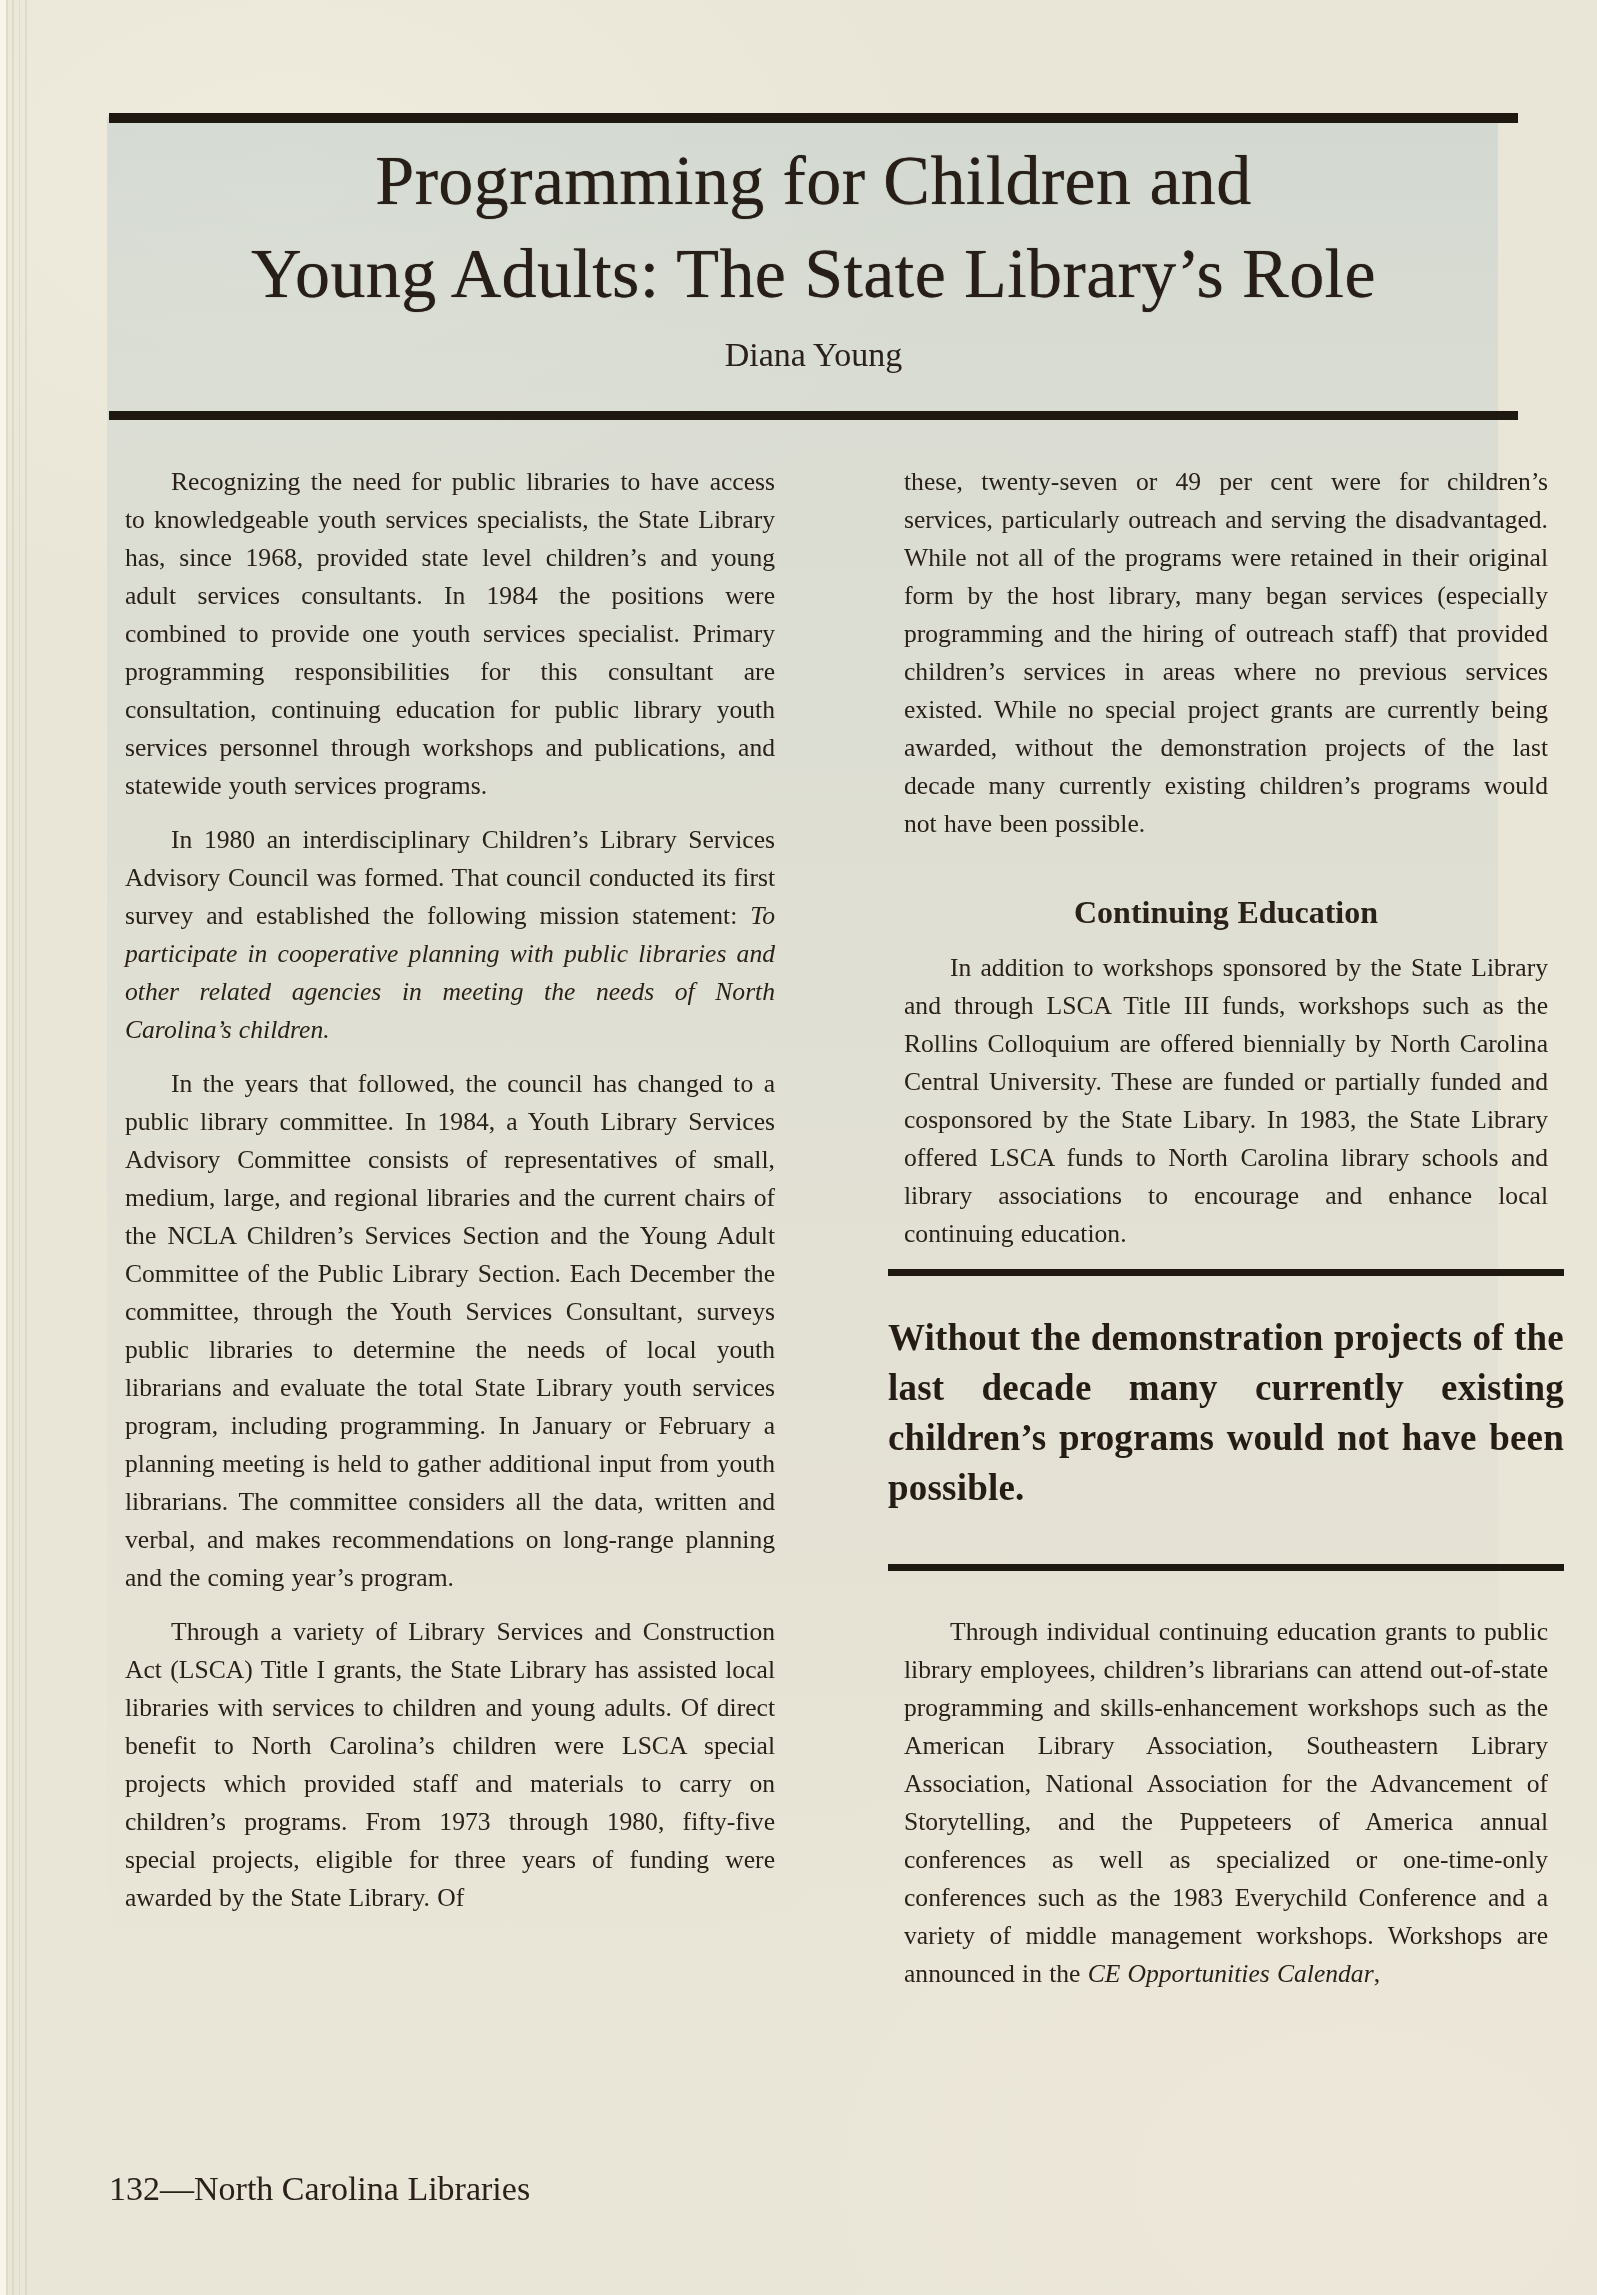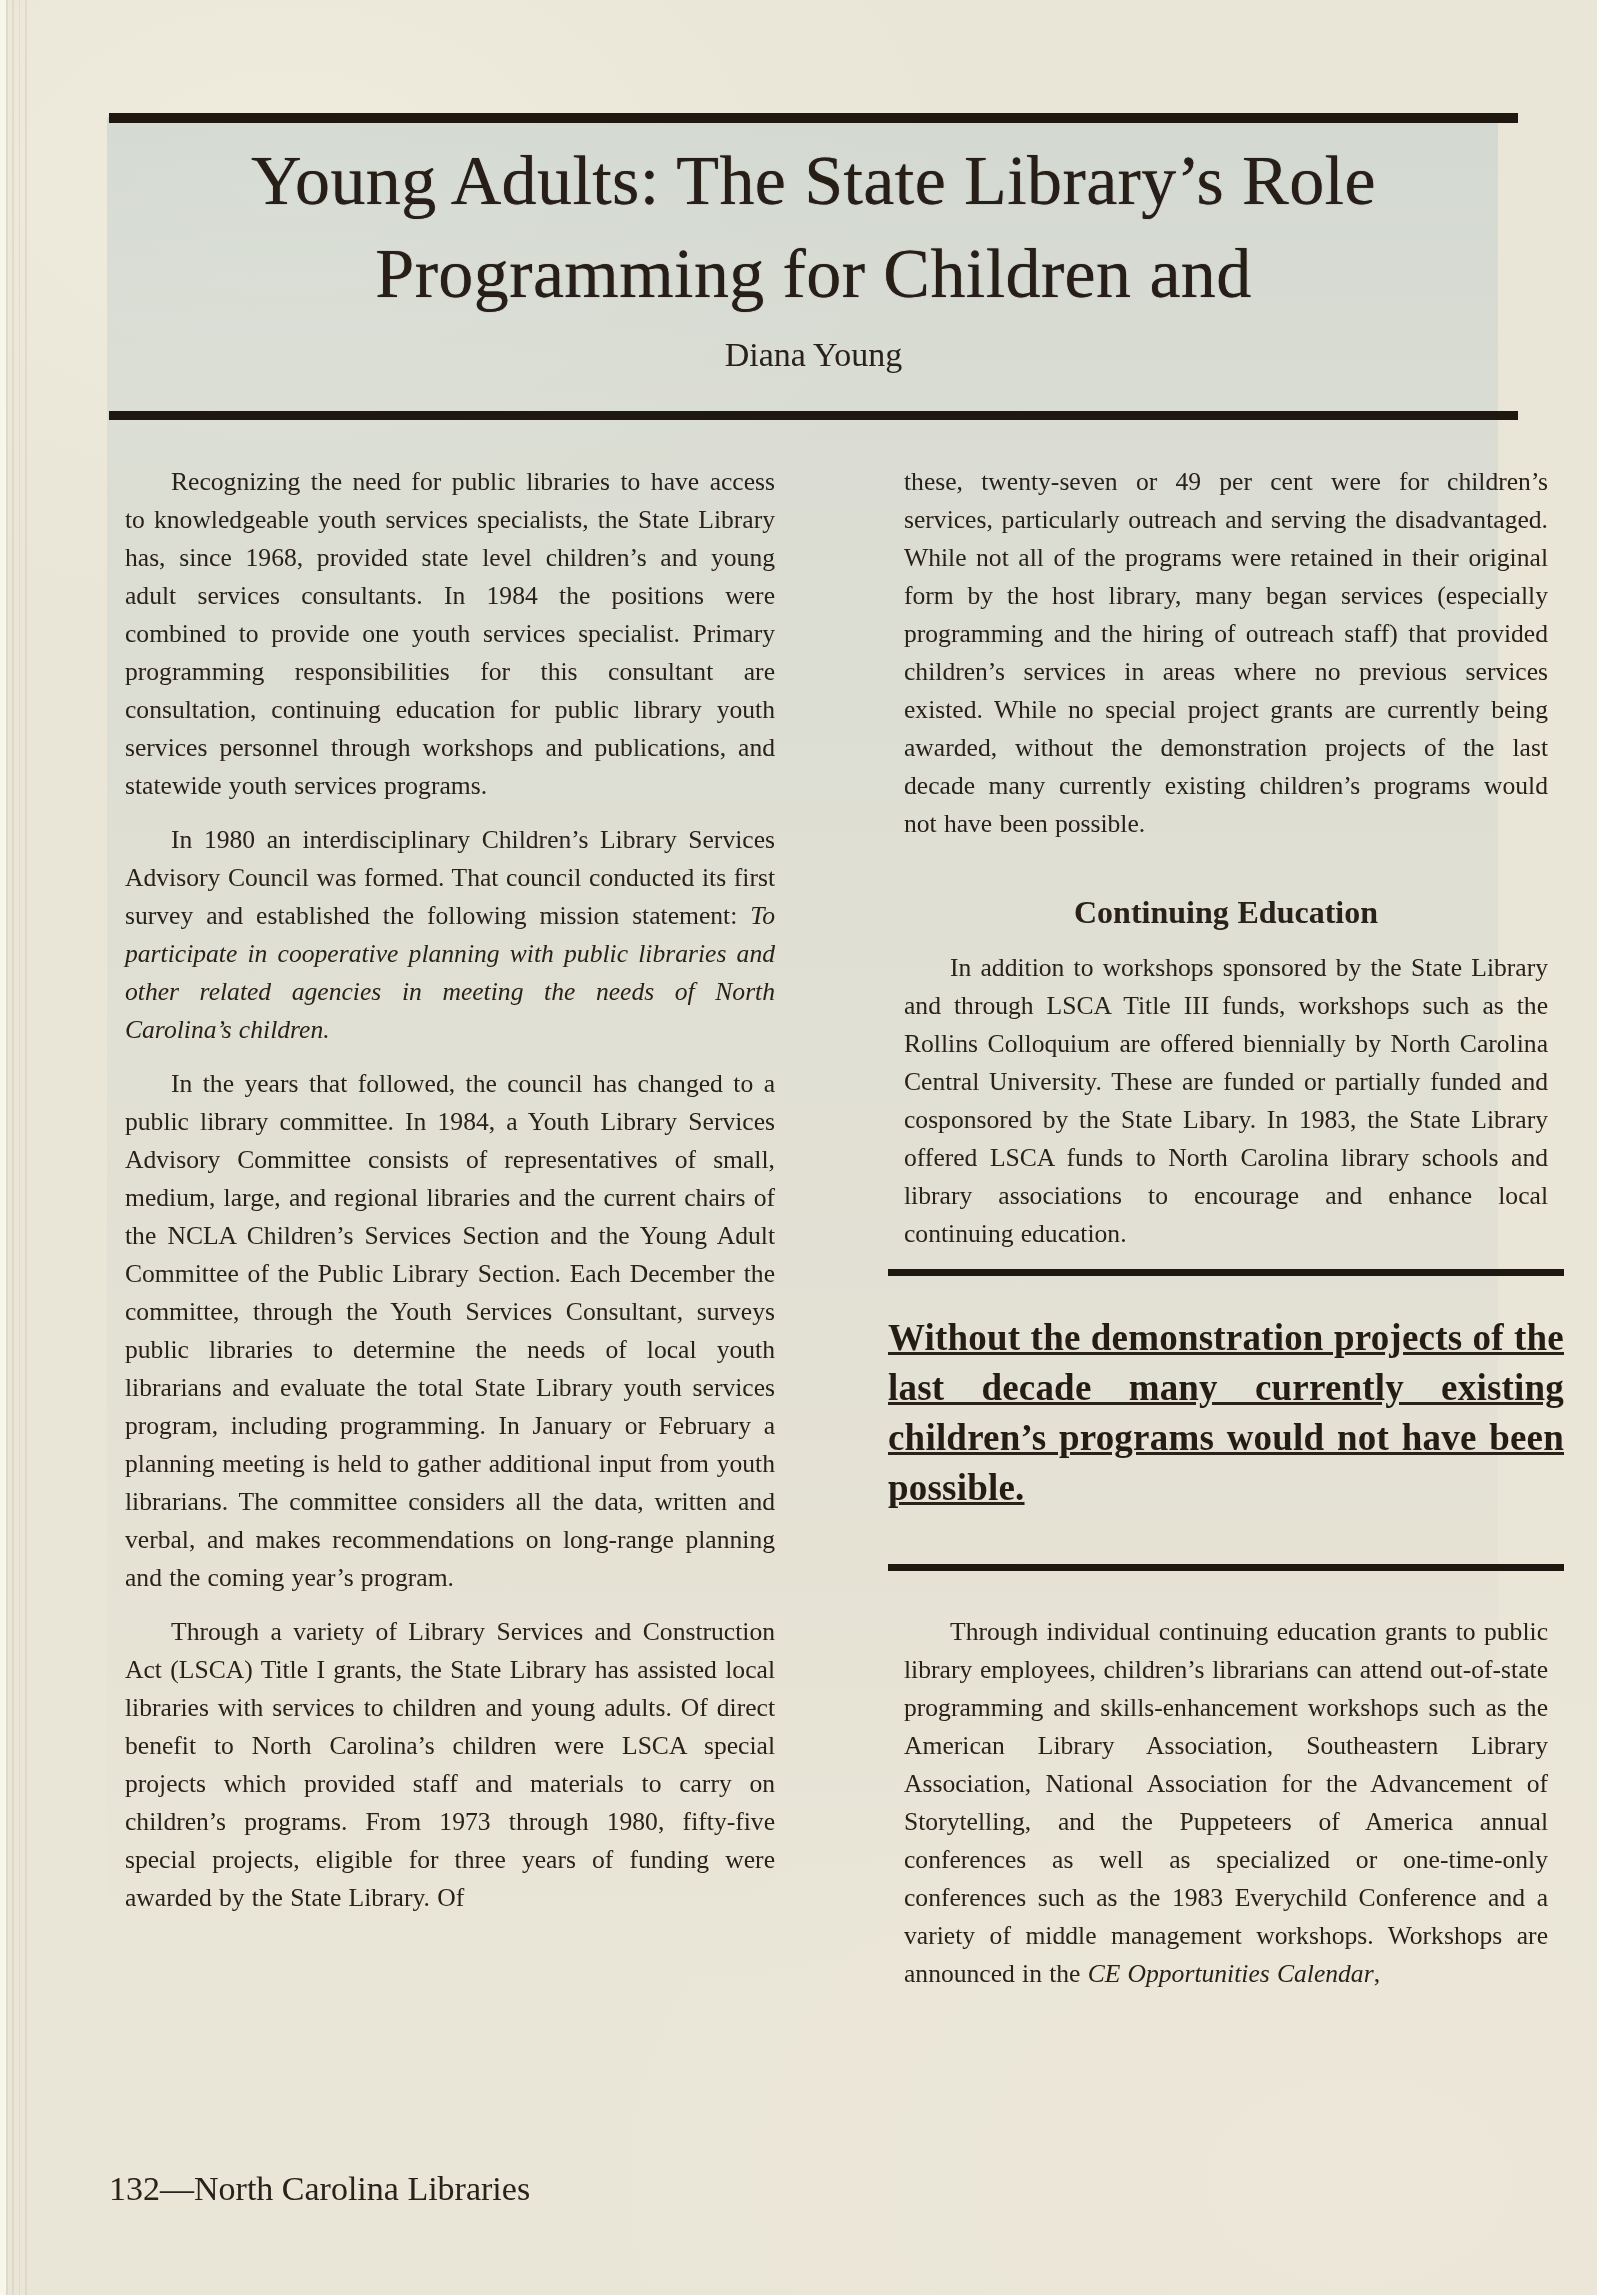--- a/index.html
+++ b/index.html
@@ -54,21 +54,20 @@
   .ital{font-style:italic;}
 
   .section-heading{
     font-weight:bold;font-size:32px;line-height:35px;
     margin:52px 0 19px 0;text-align:center;text-indent:0;
   }
   .pullquote{
     border-top:7.2px solid #1f1810;
     border-bottom:7.2px solid #1f1810;
     padding:37px 0 51px 0;
-    text-decoration:underline;
   }
   .pullquote-text{
     font-weight:bold;font-size:37px;line-height:50px;
     text-align:justify;color:#241c15;letter-spacing:0.2px;
   }
   .after-quote{margin-top:42px !important;}
 
   .footnote-block{position:absolute;left:109px;top:2027px;width:682px;}
   .footnote-rule{width:214px;height:5.6px;background:#1f1810;margin:0 0 21px 0;}
   .footnote-text{font-weight:bold;font-size:23px;line-height:36px;text-align:justify;}
@@ -79,22 +78,22 @@
 <body>
 
 <div class="page">
   <div class="edge-white"></div>
   <div class="edge-lines"></div>
   <div class="tint"></div>
 
   <div class="rule rule-top"></div>
 
   <div class="masthead">
+    <div class="title-line">Programming for Children and</div>
     <div class="title-line">Young Adults: The State Library’s Role</div>
-    <div class="title-line">Programming for Children and</div>
     <div class="author">Diana Young</div>
   </div>
 
   <div class="rule rule-mid"></div>
 
   <div class="col col-left">
     <p class="indent">Recognizing the need for public libraries to have access to knowledgeable youth services specialists, the State Library has, since 1968, provided state level children’s and young adult services consultants. In 1984 the positions were combined to provide one youth services specialist. Primary programming responsibilities for this consultant are consultation, continuing education for public library youth services personnel through workshops and publications, and statewide youth services programs.</p>
     <p class="indent"><span>In 1980 an interdisciplinary Children’s Library Services Advisory Council was formed. That council conducted its first survey and established the following mission statement: </span><span class="ital">To participate in cooperative planning with public libraries and other related agencies in meeting the needs of North Carolina’s children.</span></p>
     <p class="indent">In the years that followed, the council has changed to a public library committee. In 1984, a Youth Library Services Advisory Committee consists of representatives of small, medium, large, and regional libraries and the current chairs of the NCLA Children’s Services Section and the Young Adult Committee of the Public Library Section. Each December the committee, through the Youth Services Consultant, surveys public libraries to determine the needs of local youth librarians and evaluate the total State Library youth services program, including programming. In January or February a planning meeting is held to gather additional input from youth librarians. The committee considers all the data, written and verbal, and makes recommendations on long-range planning and the coming year’s program.</p>
     <p class="indent">Through a variety of Library Services and Construction Act (LSCA) Title I grants, the State Library has assisted local libraries with services to children and young adults. Of direct benefit to North Carolina’s children were LSCA special projects which provided staff and materials to carry on children’s programs. From 1973 through 1980, fifty-five special projects, eligible for three years of funding were awarded by the State Library. Of</p>

